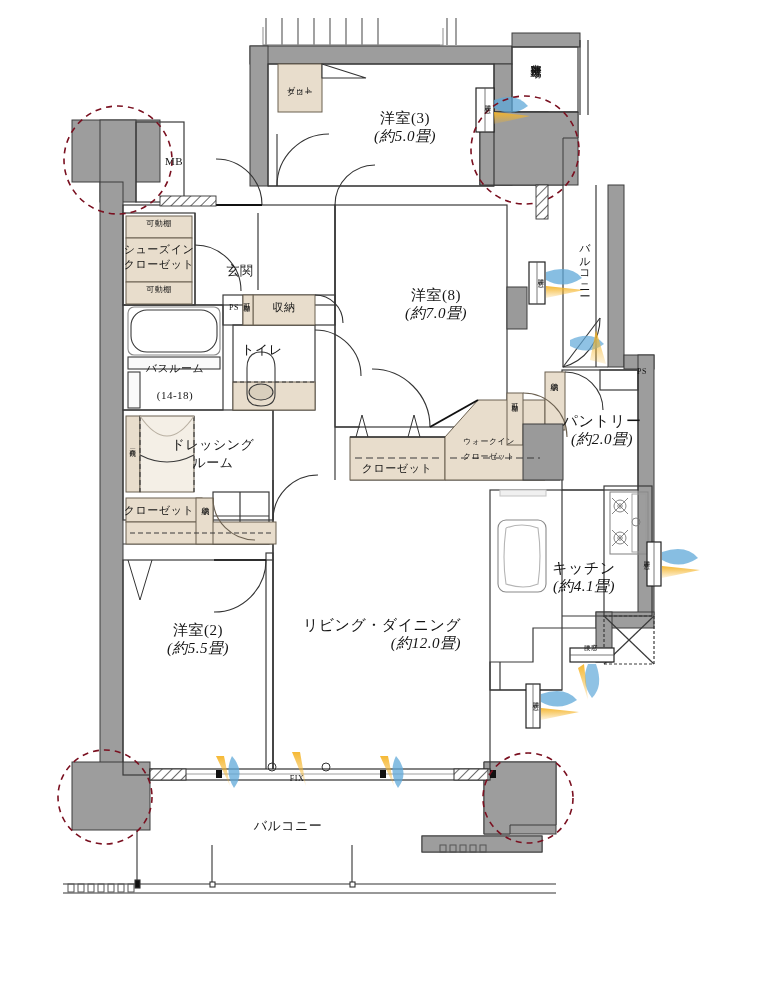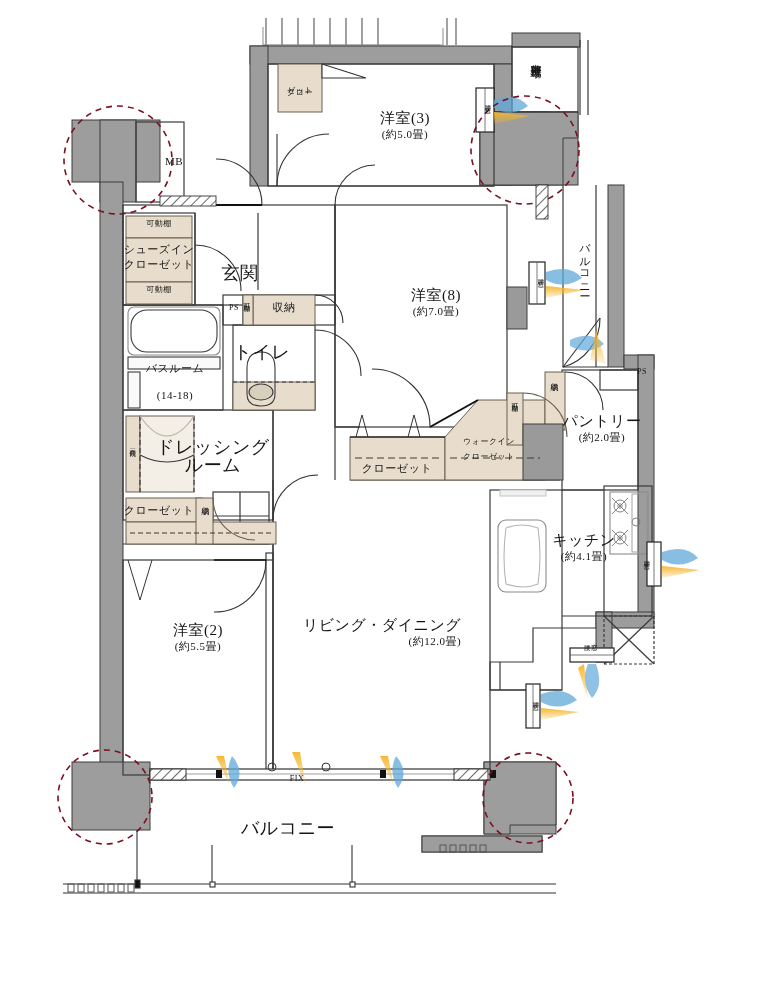--- a/index.html
+++ b/index.html
@@ -5,25 +5,25 @@
 <style>
   html,body{margin:0;padding:0;background:#ffffff;}
   body{width:765px;height:1000px;position:relative;overflow:hidden;
        font-family:"Liberation Serif","DejaVu Serif",serif;color:#1a1a1a;}
   #plan{position:absolute;left:0;top:0;width:765px;height:1000px;}
   .lbl{position:absolute;white-space:nowrap;line-height:1.18;text-align:center;
        font-family:"Liberation Serif","DejaVu Serif",serif;color:#141414;
        letter-spacing:0.5px;}
   .lbl.v{writing-mode:vertical-rl;text-orientation:upright;letter-spacing:1px;}
   .rm{font-size:15px;font-weight:400;}
-  .rm .sub{display:block;font-size:11px;}
+  .rm .sub{display:block;font-size:15px;font-style:italic;}
   .sm{font-size:11px;}
   .xs{font-size:8px;}
   .xxs{font-size:6.5px;}
-  .mid{font-size:18px;}
+  .mid{font-size:13px;}
   .ctr{transform:translateX(-50%);}
 </style>
 </head>
 <body>
 
 <svg id="plan" viewBox="0 0 765 1000" xmlns="http://www.w3.org/2000/svg">
 
   <defs>
     <pattern id="hatchDiag" width="7" height="7" patternTransform="rotate(45)" patternUnits="userSpaceOnUse">
       <rect width="7" height="7" fill="#ffffff"></rect>
@@ -401,21 +401,21 @@
 <div class="lbl rm ctr" style="left:198px;top:622px;">
   <span>洋室(2)</span>
   <span class="sub">(約5.5畳)</span>
 </div>
 
 <div class="lbl rm ctr" style="left:382px;top:617px;text-align:right;">
   <span>リビング・ダイニング</span>
   <span class="sub">(約12.0畳)</span>
 </div>
 
-<div class="lbl rm ctr" style="left:584px;top:532px;">
+<div class="lbl rm ctr" style="left:584px;top:560px;">
   <span>キッチン</span>
   <span class="sub">(約4.1畳)</span>
 </div>
 
 <div class="lbl rm ctr" style="left:602px;top:413px;">
   <span>パントリー</span>
   <span class="sub">(約2.0畳)</span>
 </div>
 
 <div class="lbl mid ctr" style="left:240px;top:263px;">玄関</div>

